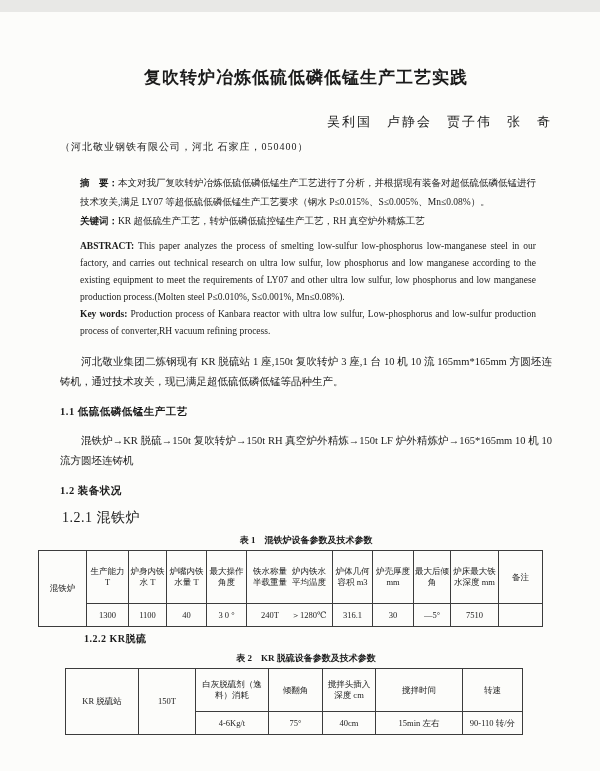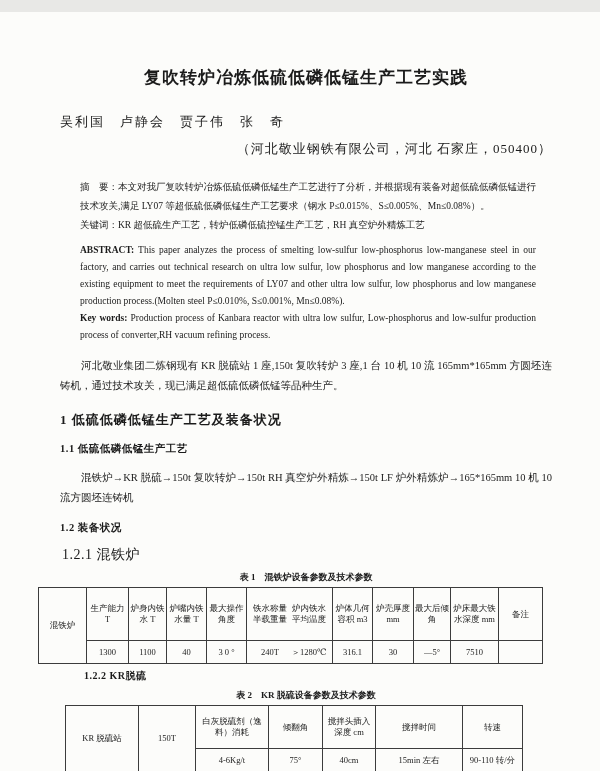--- a/index.html
+++ b/index.html
@@ -3,24 +3,24 @@
 <meta charset="utf-8">
 <style>
   html,body{margin:0;padding:0;background:#e8e8e6;}
   .page{
     width:600px;height:771px;margin:12px auto;background:#fcfcfa;color:#1b1b1b;
     font-family:"Liberation Serif","DejaVu Serif",serif;
     position:relative;overflow:hidden;box-sizing:border-box;
     padding:54px 48px 0 60px;
   }
   .title{font-size:17px;font-weight:bold;text-align:center;margin:0;letter-spacing:1px;}
-  .authors{font-size:13px;text-align:left;margin-top:24px;letter-spacing:2px;}
-  .affiliation{font-size:13px;text-align:right;margin-top:9px;letter-spacing:1px;}
+  .authors{font-size:13px;text-align:right;margin-top:24px;letter-spacing:2px;}
+  .affiliation{font-size:10px;text-align:left;margin-top:9px;letter-spacing:1px;}
   .abs{margin:20px 16px 0 20px;font-size:9.5px;line-height:19px;text-align:justify;}
-  .abs .lbl{font-weight:normal;}
+  .abs .lbl{font-weight:bold;}
   .abs-en{margin:7px 16px 0 20px;font-size:9.5px;line-height:17px;text-align:justify;}
   .abs-en .lbl{font-weight:bold;}
   .para{margin:12px 0 0 0;font-size:10.5px;line-height:20px;text-indent:2em;text-align:justify;font-family:Liberation Serif, serif;}
   .h1{font-size:13px;font-weight:bold;margin:15px 0 0 0;letter-spacing:1px;}
   .h2{font-size:10.5px;font-weight:bold;margin:13px 0 0 0;letter-spacing:0.5px;}
   .h3{font-size:14px;font-weight:normal;margin:11px 0 0 2px;letter-spacing:0.5px;}
   .h3b{font-size:10px;font-weight:bold;margin:5px 0 0 24px;letter-spacing:0.5px;}
   .tcap{font-size:9px;font-weight:bold;text-align:center;margin:7px 0 3px 0;}
   .tcap.c2{margin-top:6px;}
   table.t{border-collapse:collapse;table-layout:fixed;font-size:8.5px;color:#222;}
@@ -46,21 +46,20 @@
   <p class="abs"><span class="lbl">摘　要：</span><span>本文对我厂复吹转炉冶炼低硫低磷低锰生产工艺进行了分析，并根据现有装备对超低硫低磷低锰进行技术攻关,满足 LY07 等超低硫低磷低锰生产工艺要求（钢水 P≤0.015%、S≤0.005%、Mn≤0.08%）。</span><br>
     <span class="lbl">关键词：</span><span>KR 超低硫生产工艺，转炉低磷低硫控锰生产工艺，RH 真空炉外精炼工艺</span>
   </p>
 
   <p class="abs-en"><span class="lbl">ABSTRACT:</span><span> This paper analyzes the process of smelting low-sulfur low-phosphorus low-manganese steel in our factory, and carries out technical research on ultra low sulfur, low phosphorus and low manganese according to the existing equipment to meet the requirements of LY07 and other ultra low sulfur, low phosphorus and low manganese production process.(Molten steel P≤0.010%, S≤0.001%, Mn≤0.08%).</span><br>
     <span class="lbl">Key words:</span><span> Production process of Kanbara reactor with ultra low sulfur, Low-phosphorus and low-sulfur production process of converter,RH vacuum refining process.</span>
   </p>
 
   <p class="para">河北敬业集团二炼钢现有 KR 脱硫站 1 座,150t 复吹转炉 3 座,1 台 10 机 10 流 165mm*165mm 方圆坯连铸机，通过技术攻关，现已满足超低硫低磷低锰等品种生产。</p>
 
-  <h2 class="h1">1 低硫低磷低锰生产工艺及装备状况</h2>
 
   <h3 class="h2">1.1 低硫低磷低锰生产工艺</h3>
 
   <p class="para">混铁炉→KR 脱硫→150t 复吹转炉→150t RH 真空炉外精炼→150t LF 炉外精炼炉→165*165mm 10 机 10 流方圆坯连铸机</p>
 
   <h3 class="h2">1.2 装备状况</h3>
 
   <h4 class="h3">1.2.1 混铁炉</h4>
 
   <div class="tcap">表 1　混铁炉设备参数及技术参数</div>

